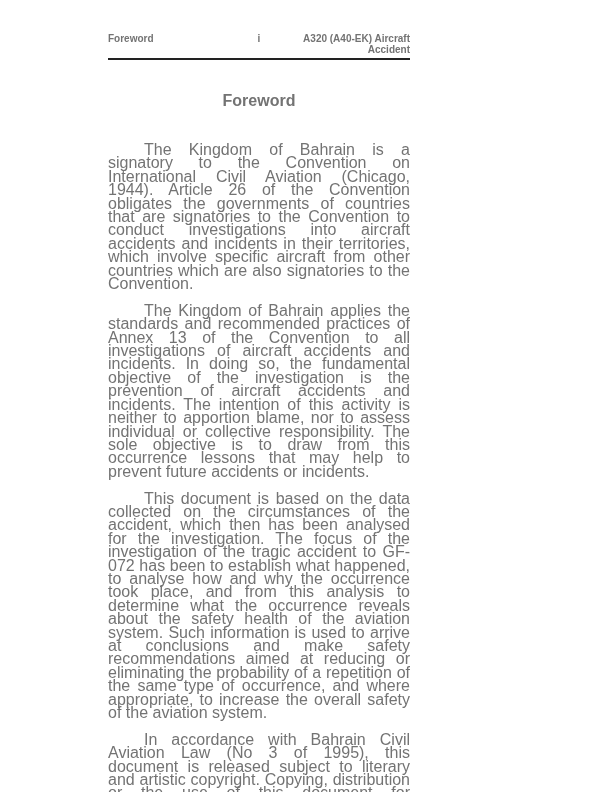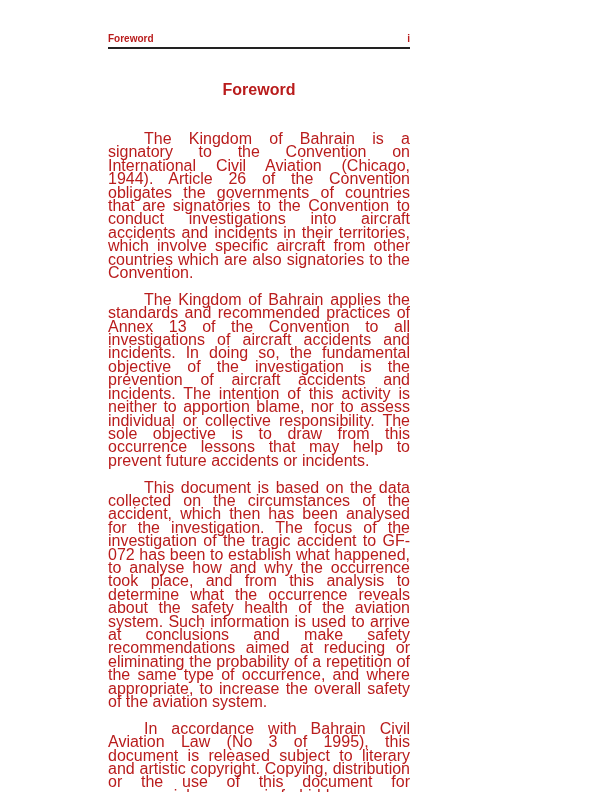--- a/index.html
+++ b/index.html
@@ -8,21 +8,21 @@
     background: #ffffff;
   }
   .page {
     position: relative;
     width: 504px;
     height: 792px;
     background: #ffffff;
     box-sizing: border-box;
     padding: 33px 94px 0 108px;
     font-family: "Liberation Sans", sans-serif;
-    color: #b91c1c;
+    color: #737373;
   }
   .page-header {
     display: flex;
     align-items: baseline;
     font-size: 10px;
     font-weight: bold;
     padding-bottom: 3px;
     border-bottom: 2px solid #222222;
   }
   .page-header .h-left  { flex: 1; text-align: left; }
@@ -50,20 +50,21 @@
   }
 </style>
 </head>
 <body>
 
 <div class="page">
 
   <header class="page-header">
     <span class="h-left">Foreword</span>
     <span class="h-center">i</span>
+    <span class="h-right">A320 (A40-EK) Aircraft Accident</span>
   </header>
 
   <h1 class="doc-title">Foreword</h1>
 
   <main>
     <p class="body-para">The Kingdom of Bahrain is a signatory to the Convention on International Civil Aviation (Chicago, 1944).  Article 26 of the Convention obligates the governments of countries that are signatories to the Convention to conduct investigations into aircraft accidents and incidents in their territories, which involve specific aircraft from other countries which are also signatories to the Convention.</p>
     <p class="body-para">The Kingdom of Bahrain applies the standards and recommended practices of Annex 13 of the Convention to all investigations of aircraft accidents and incidents. In doing so, the fundamental objective of the investigation is the prevention of aircraft accidents and incidents. The intention of this activity is neither to apportion blame, nor to assess individual or collective responsibility. The sole objective is to draw from this occurrence lessons that may help to prevent future accidents or incidents.</p>
     <p class="body-para">This document is based on the data collected on the circumstances of the accident, which then has been analysed for the investigation. The focus of the investigation of the tragic accident to GF-072 has been to establish what happened, to analyse how and why the occurrence took place, and from this analysis to determine what the occurrence reveals about the safety health of the aviation system. Such information is used to arrive at conclusions and make safety recommendations aimed at reducing or eliminating the probability of a repetition of the same type of occurrence, and where appropriate, to increase the overall safety of the aviation system.</p>
     <p class="body-para">In accordance with Bahrain Civil Aviation Law (No 3 of 1995), this document is released subject to literary and artistic copyright.  Copying, distribution or the use of this document for commercial purposes is forbidden.</p>
   </main>

